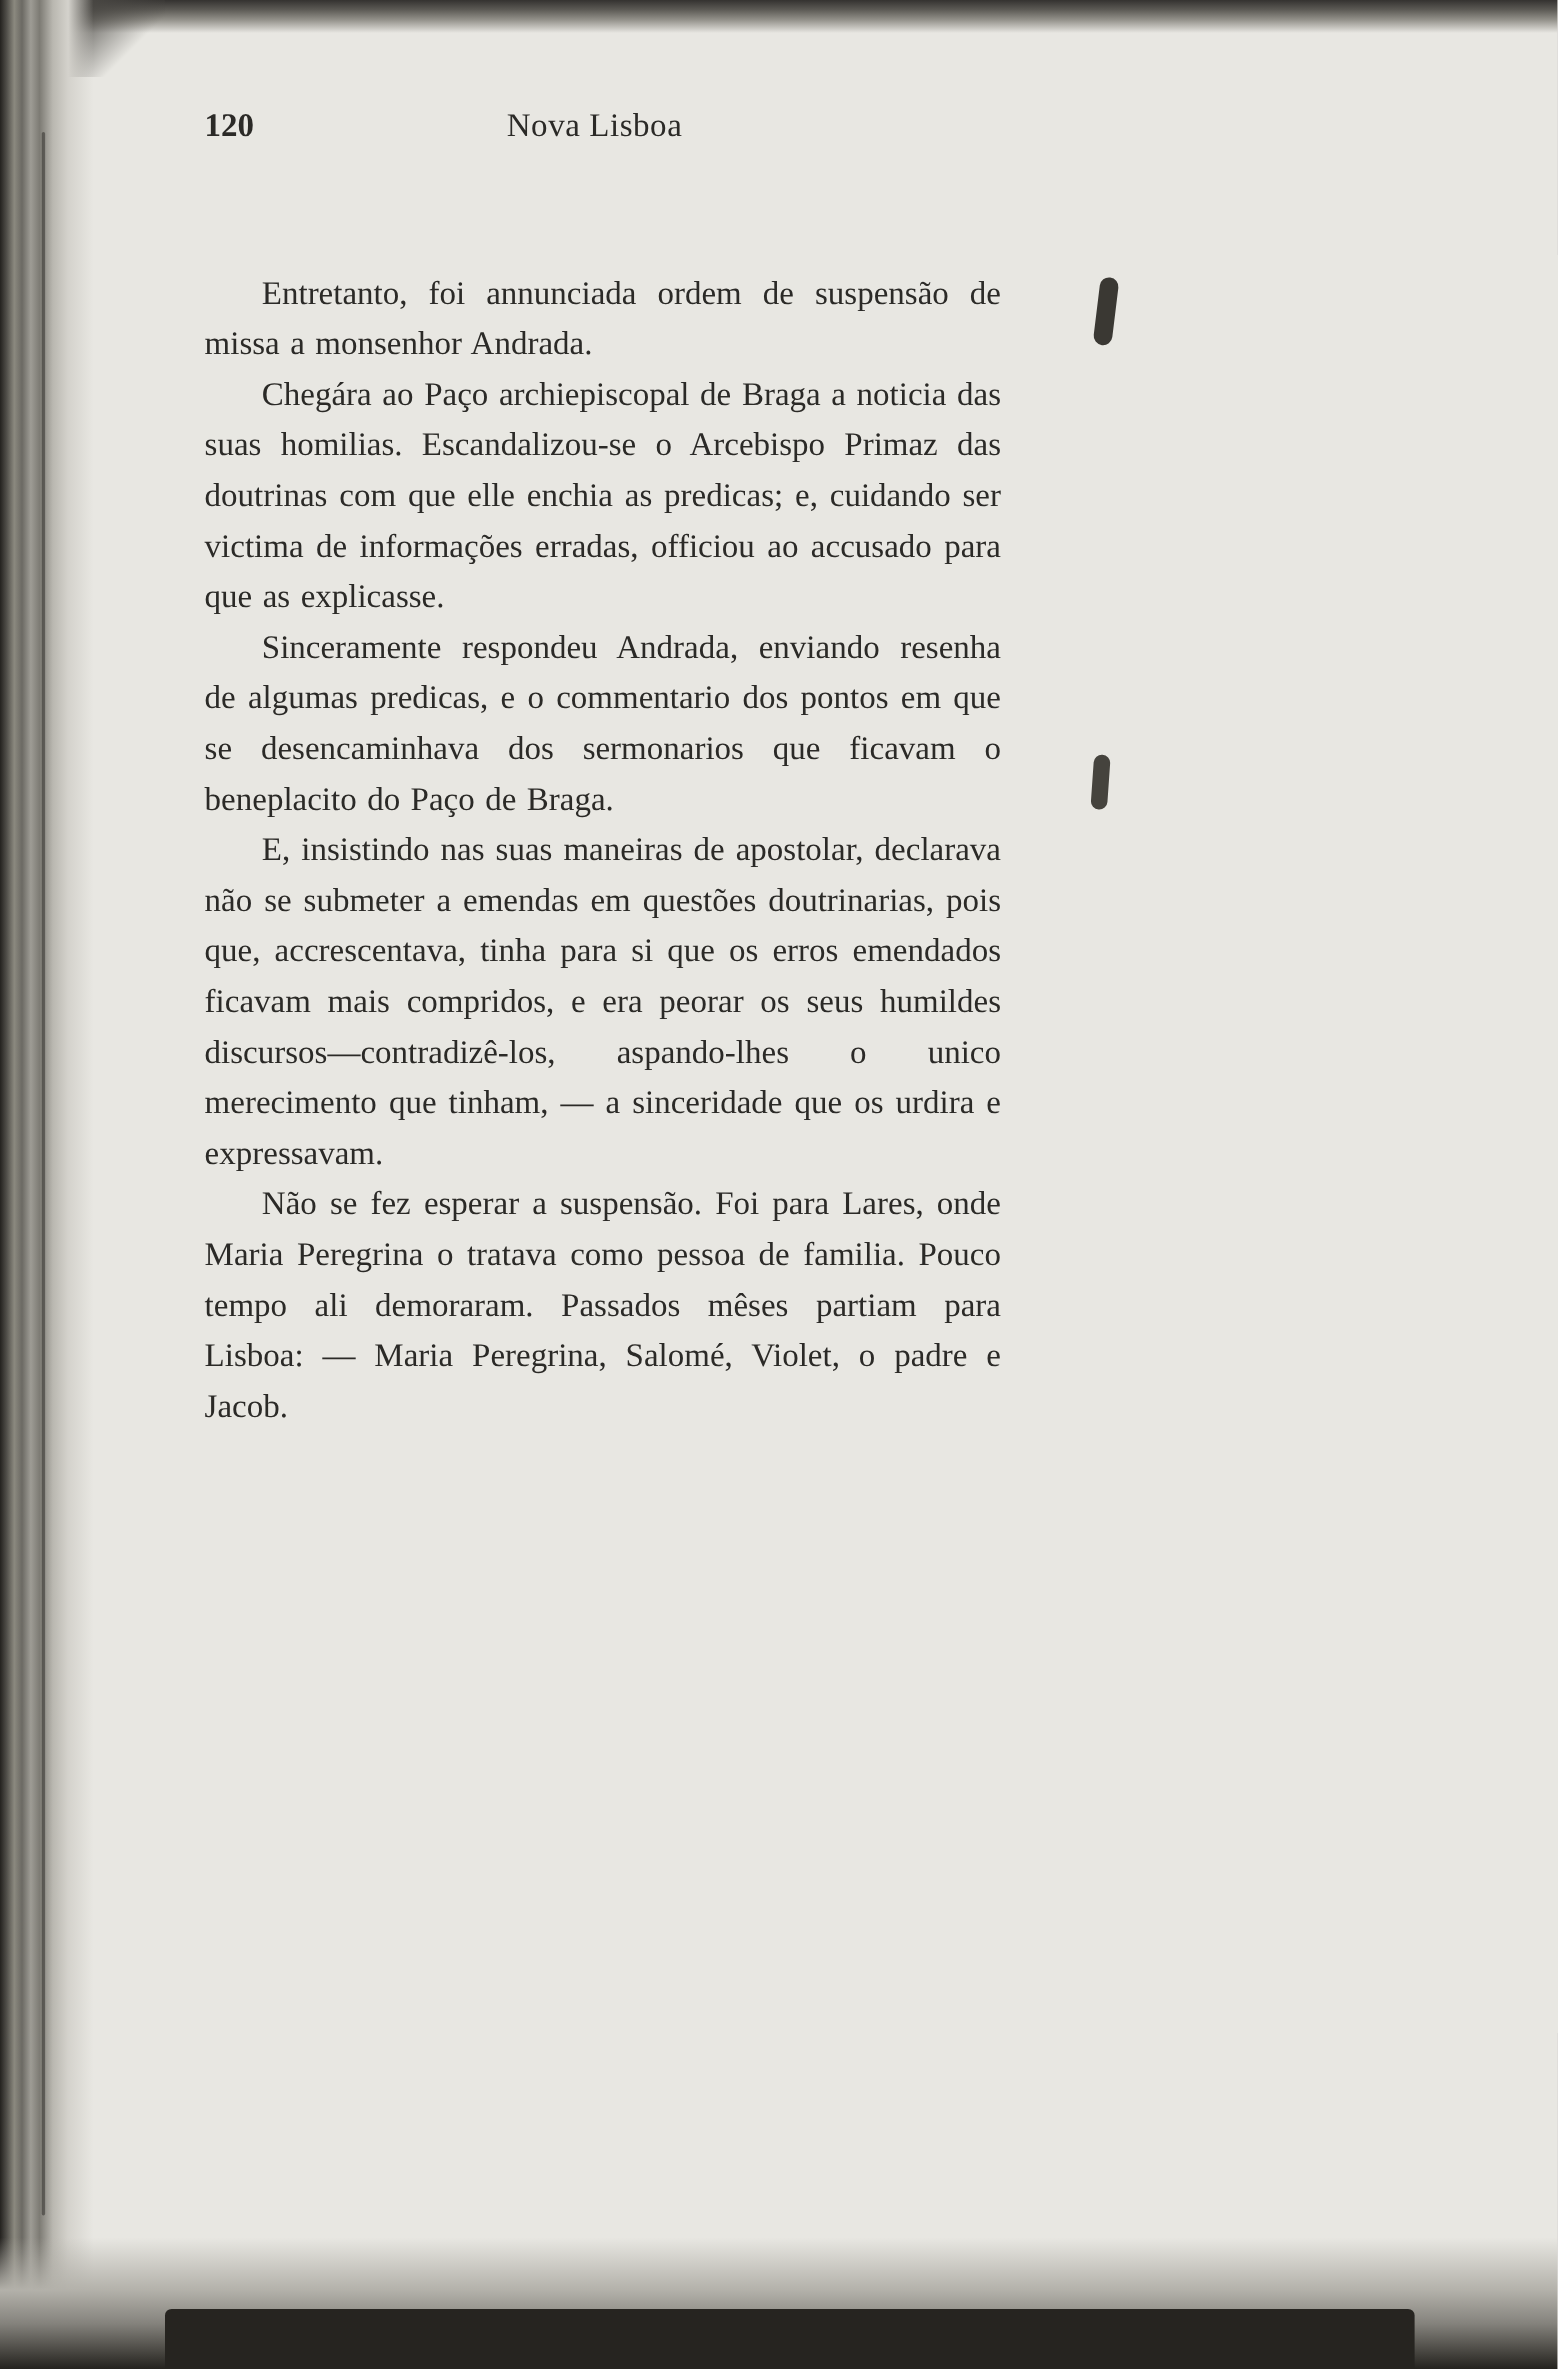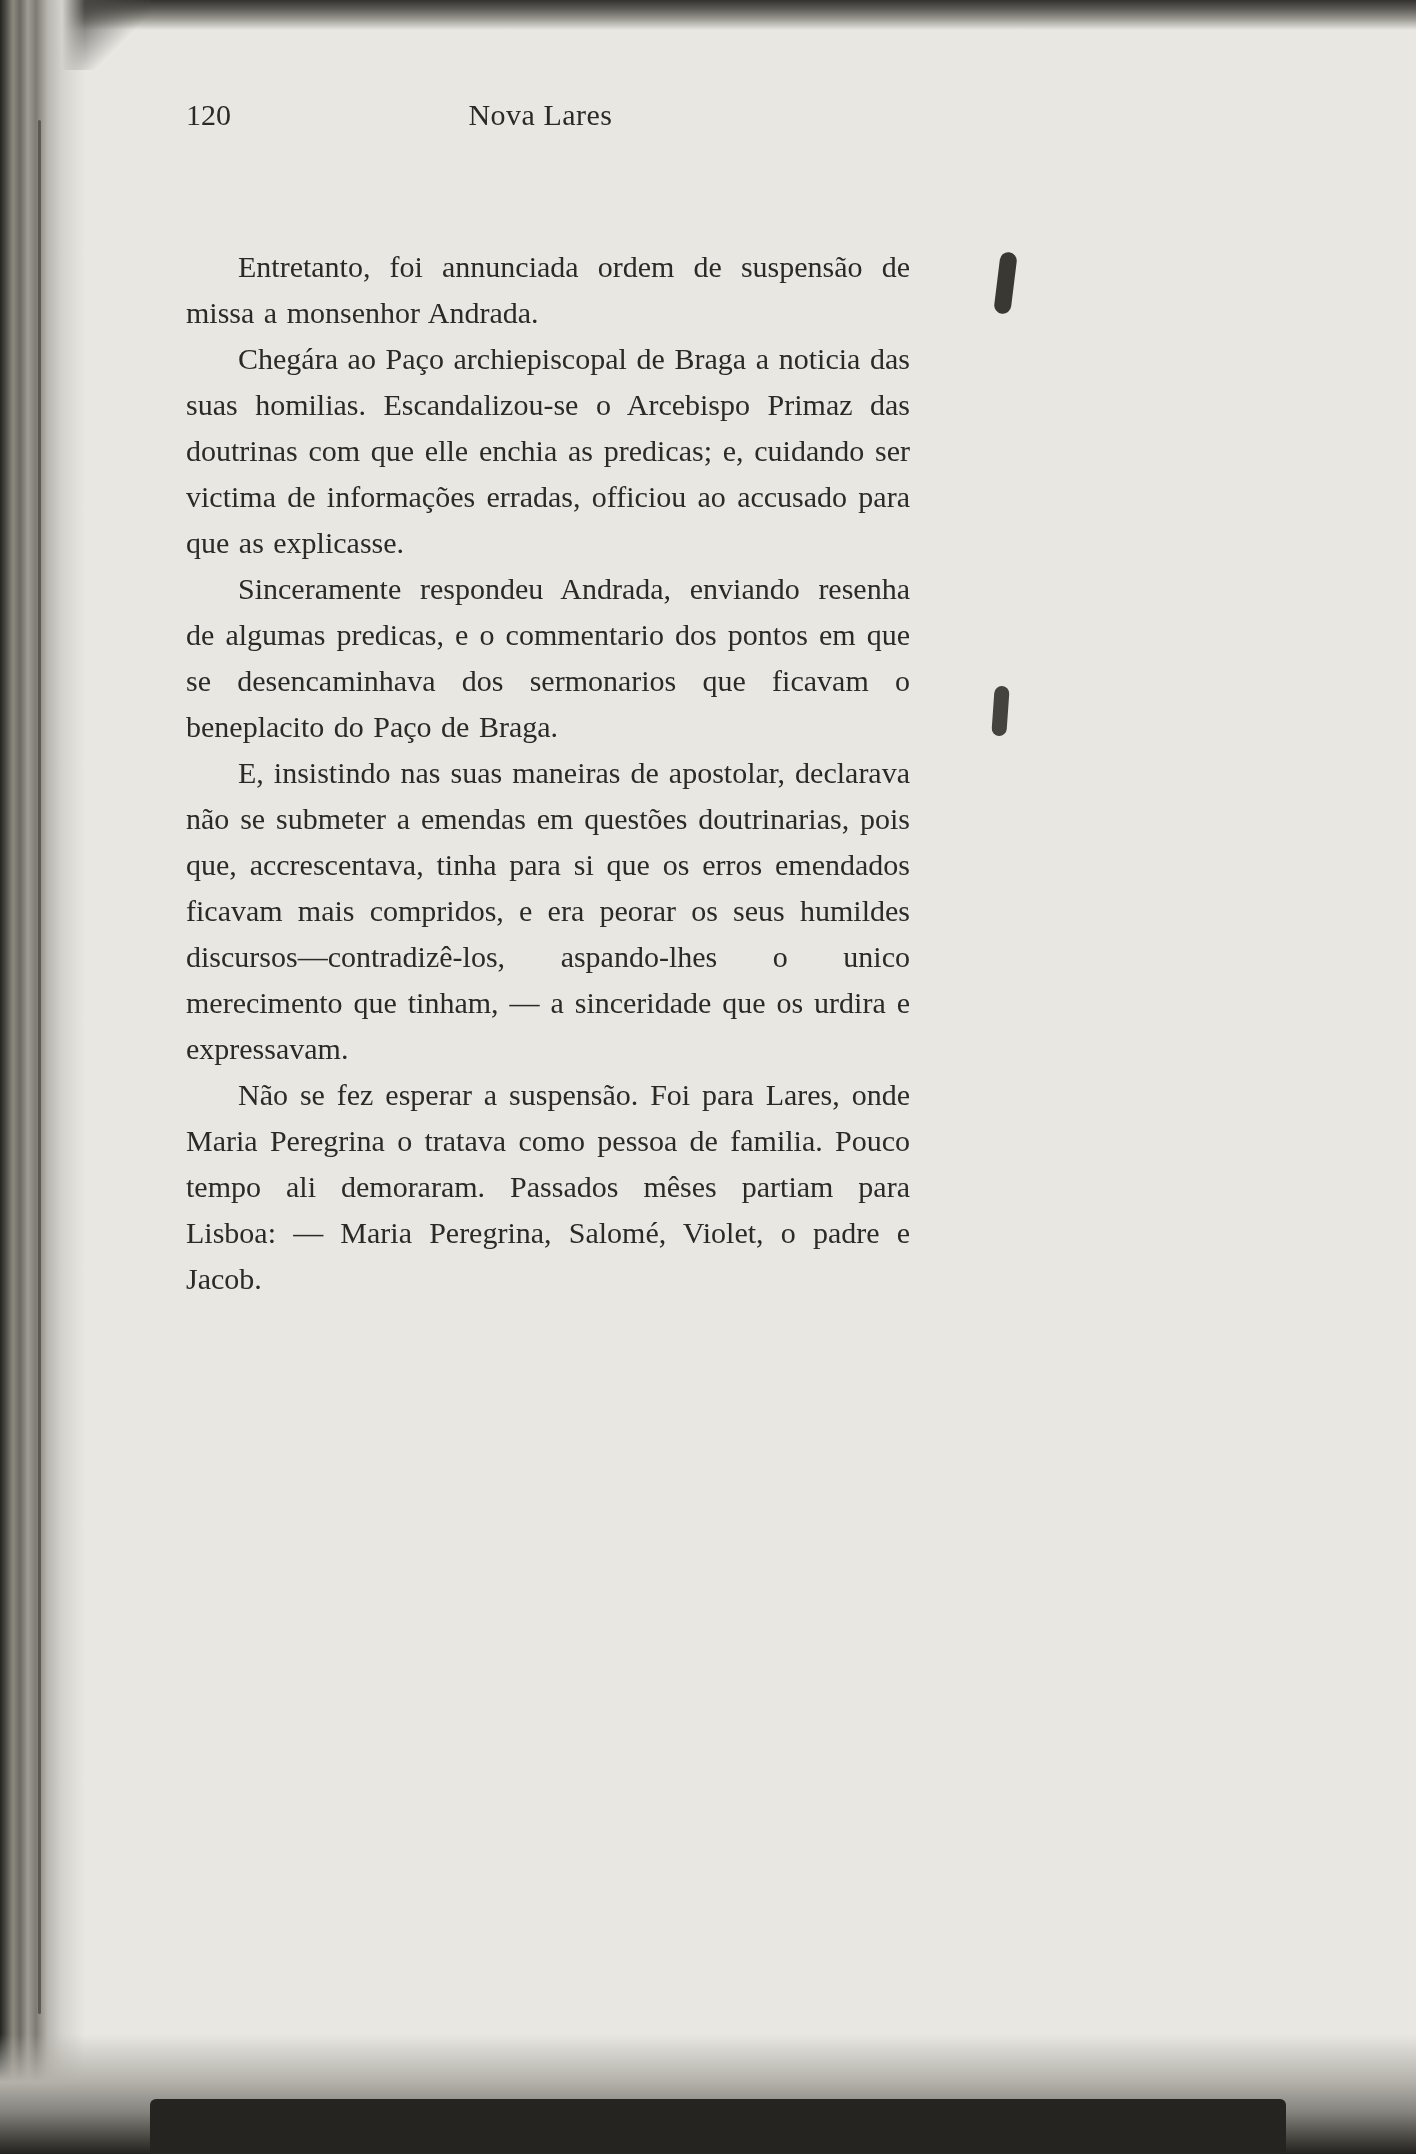--- a/index.html
+++ b/index.html
@@ -63,21 +63,21 @@
     top: 0;
     width: 724px;
   }
   .running-head {
     margin-top: 98px;
     display: flex;
     align-items: baseline;
     font-size: 30px;
     color: #2b2a27;
   }
-  .running-head .page-number { flex: 0 0 auto; }
+  .running-head .page-number { flex: 0 0 auto; font-weight: bold; }
   .running-head .book-title {
     flex: 1 1 auto;
     text-align: center;
     letter-spacing: 0.5px;
     
     transform: translateX(-30px);
   }
   .body-text {
     margin-top: 112px;
     font-size: 30px;
@@ -102,21 +102,21 @@
   <div class="artifact left-streak"></div>
   <div class="artifact right-blob-1"></div>
   <div class="artifact right-blob-2"></div>
   <div class="artifact bottom-fade"></div>
   <div class="artifact bottom-dark"></div>
 
   <div class="page-content">
 
     <header class="running-head">
       <span class="page-number">120</span>
-      <span class="book-title">Nova Lares</span>
+      <span class="book-title">Nova Lisboa</span>
     </header>
 
     <main class="body-text">
       <p>Entretanto, foi annunciada ordem de suspensão de missa a monsenhor Andrada.</p>
       <p>Chegára ao Paço archiepiscopal de Braga a noticia das suas homilias. Escandalizou-se o Arcebispo Primaz das doutrinas com que elle enchia as predicas; e, cuidando ser victima de informações erradas, officiou ao accusado para que as explicasse.</p>
       <p>Sinceramente respondeu Andrada, enviando resenha de algumas predicas, e o commentario dos pontos em que se desencaminhava dos sermonarios que ficavam o beneplacito do Paço de Braga.</p>
       <p>E, insistindo nas suas maneiras de apostolar, declarava não se submeter a emendas em questões doutrinarias, pois que, accrescentava, tinha para si que os erros emendados ficavam mais compridos, e era peorar os seus humildes discursos—contradizê-los, aspando-lhes o unico merecimento que tinham, — a sinceridade que os urdira e expressavam.</p>
       <p>Não se fez esperar a suspensão. Foi para Lares, onde Maria Peregrina o tratava como pessoa de familia. Pouco tempo ali demoraram. Passados mêses partiam para Lisboa: — Maria Peregrina, Salomé, Violet, o padre e Jacob.</p>
     </main>
 

